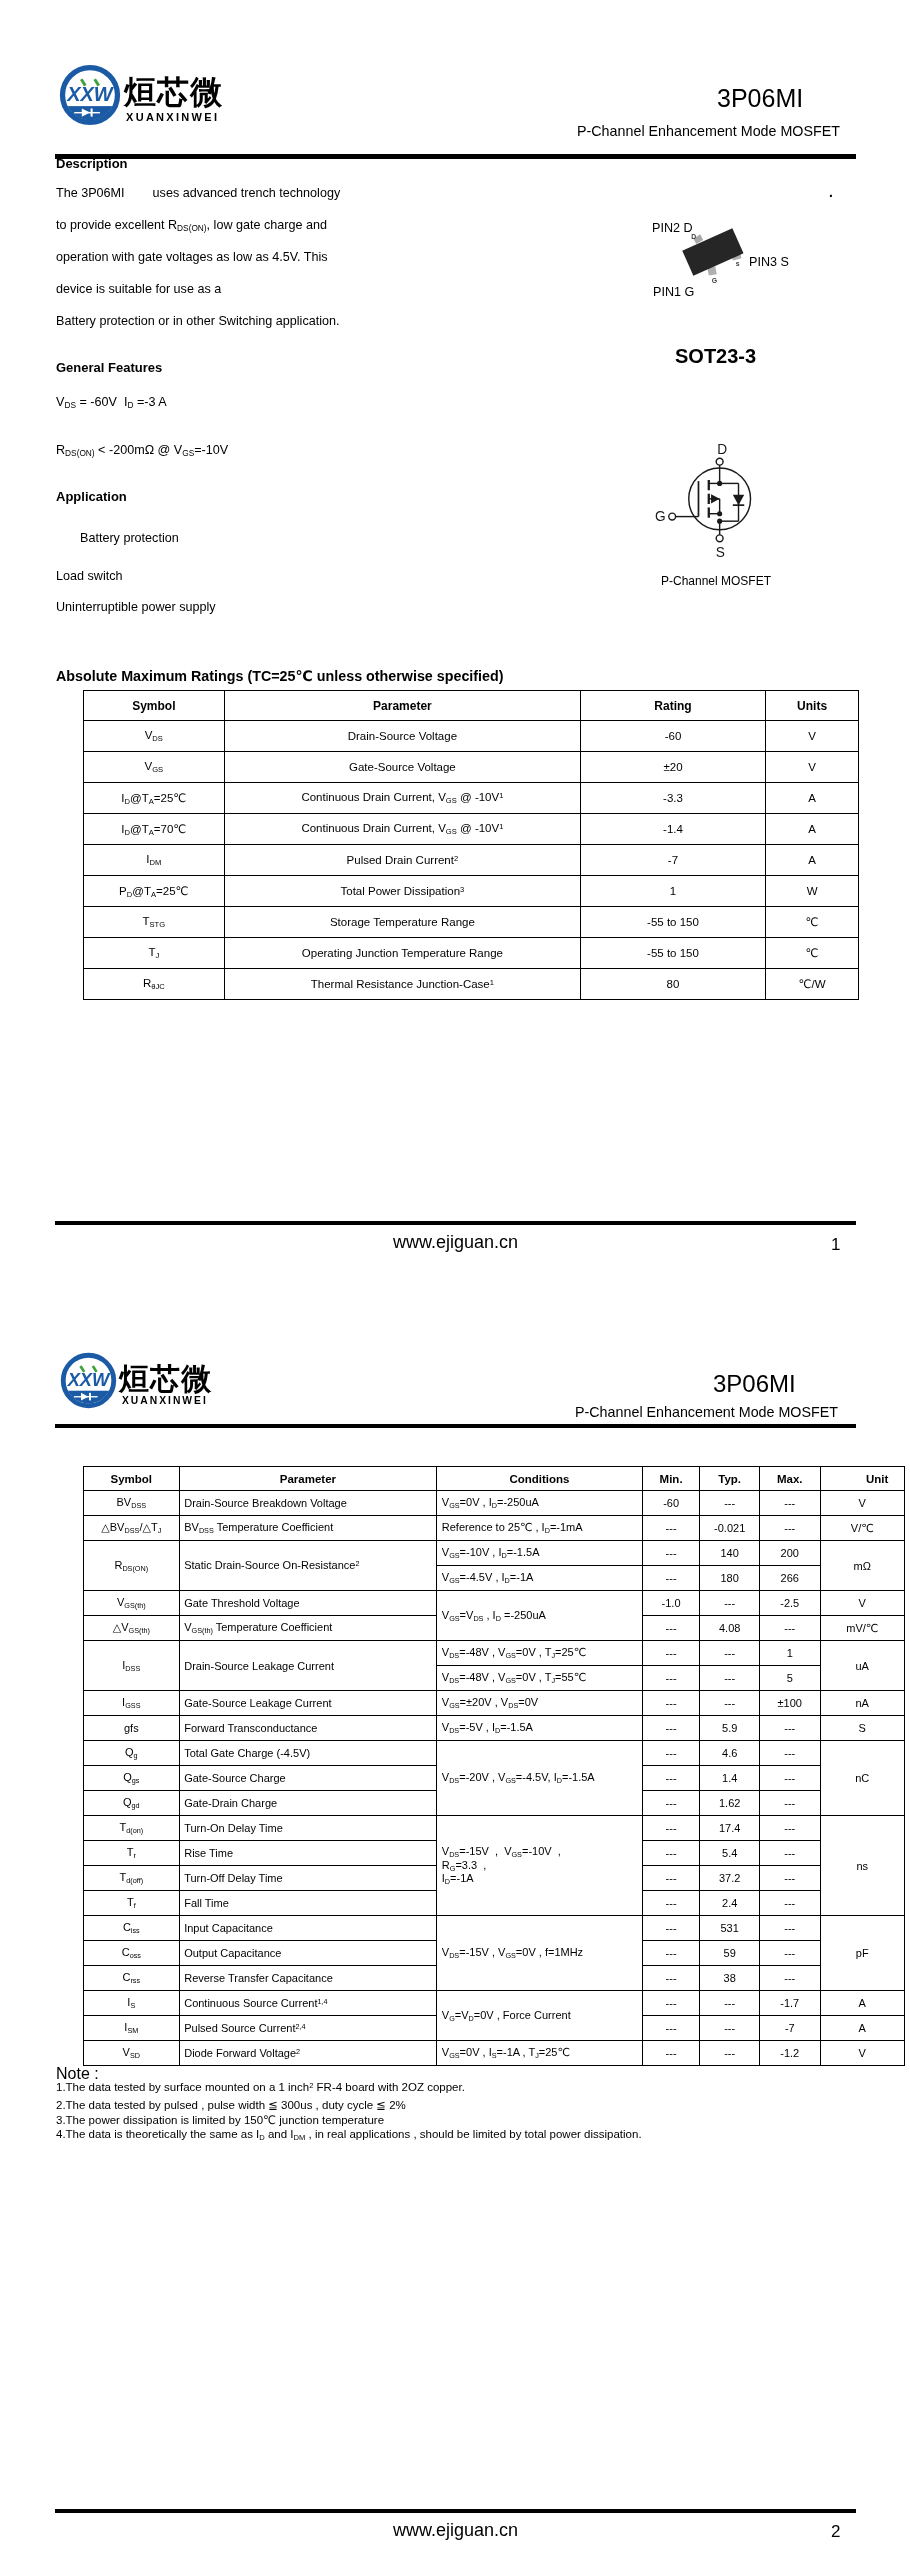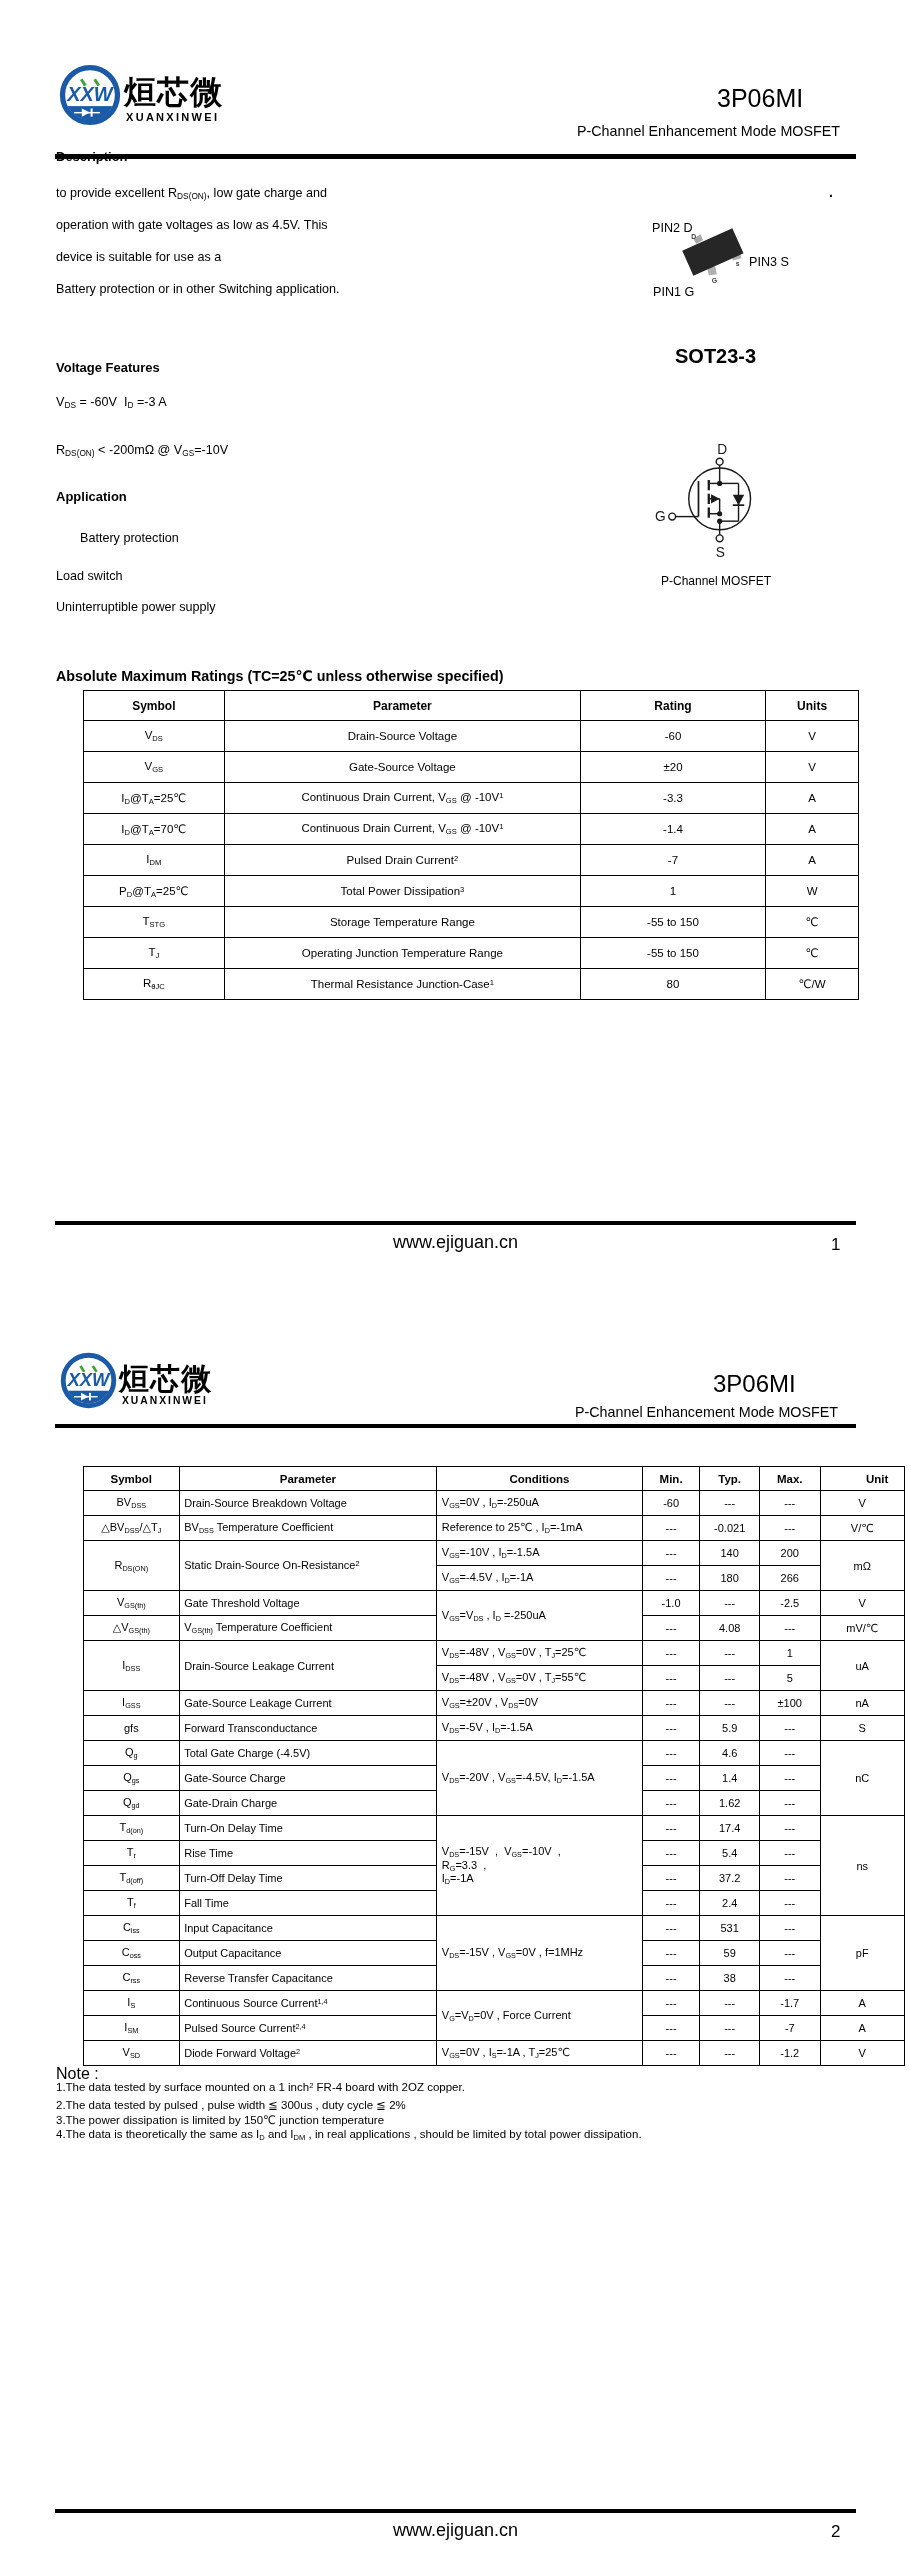--- a/index.html
+++ b/index.html
@@ -55,22 +55,23 @@
     </g>
   </svg>
   <div class="abs brand-cn" style="left:124px;top:71px;font-size:32px;">烜芯微</div>
   <div class="abs brand-en" style="left:126px;top:111px;font-size:11px;letter-spacing:2.3px;">XUANXINWEI</div>
 
   <div class="abs" style="left:717px;top:84px;font-size:25px;">3P06MI</div>
   <div class="abs" style="left:577px;top:123px;font-size:14.3px;">P-Channel Enhancement Mode MOSFET</div>
 
   <div class="rule" style="left:55px;top:154px;width:801px;height:4.6px;"></div>
 
-  <div class="abs sec-head" style="left:56px;top:149px;">Description</div>
+  <div class="abs sec-head" style="left:56px;top:156px;">Description</div>
   <div class="abs body-text desc-lines" style="left:56px;top:186px;width:402px;">
+    <div>The  3P06MI&nbsp;&nbsp;&nbsp;&nbsp;&nbsp;&nbsp;&nbsp; uses advanced trench technology</div>
     <div>to provide excellent R<sub>DS(ON)</sub>, low gate charge and</div>
     <div>operation with gate voltages as low as 4.5V. This</div>
     <div>device is suitable for use as a</div>
     <div>Battery protection or in other Switching application.</div>
   </div>
 
   <div class="abs h-bold" style="left:829px;top:185px;font-size:13.8px;">.</div>
 
   <div class="abs pin-label" style="left:652px;top:221px;">PIN2 D</div>
   <div class="abs pin-label" style="left:749px;top:255px;">PIN3 S</div>
@@ -81,21 +82,21 @@
     <polygon points="44,72 58,70 61,84 47,86" fill="#b0b0b0"></polygon>
     <g transform="rotate(-24 54 45)">
       <rect x="6" y="21" width="96" height="48" fill="#262626"></rect>
     </g>
     <text x="16" y="22" font-size="12" fill="#3c3c3c" font-weight="bold">D</text>
     <text x="94" y="70" font-size="12" fill="#3c3c3c" font-weight="bold">s</text>
     <text x="52" y="100" font-size="12" fill="#3c3c3c" font-weight="bold">G</text>
   </svg>
   <div class="abs h-bold" style="left:675px;top:345px;font-size:20px;">SOT23-3</div>
 
-  <div class="abs sec-head" style="left:56px;top:360px;">Voltage Features</div>
+  <div class="abs sec-head" style="left:56px;top:360px;">General Features</div>
   <div class="abs body-text" style="left:56px;top:395px;">V<sub>DS</sub> = -60V&nbsp;&nbsp;I<sub>D</sub> =-3 A</div>
   <div class="abs body-text" style="left:56px;top:443px;">R<sub>DS(ON)</sub> &lt; -200mΩ @ V<sub>GS</sub>=-10V</div>
 
   <svg class="abs" style="left:647px;top:434px;" width="143" height="132" viewBox="0 0 250 230">
     <circle cx="127" cy="113" r="54" fill="none" stroke="#1a1a1a" stroke-width="2.5"></circle>
     <text x="123" y="34" font-size="24" fill="#1a1a1a">D</text>
     <circle cx="127" cy="48" r="6" fill="#fff" stroke="#1a1a1a" stroke-width="2.5"></circle>
     <line x1="127" y1="54" x2="127" y2="86" stroke="#1a1a1a" stroke-width="2.5"></line>
     <circle cx="127" cy="86" r="4.5" fill="#1a1a1a"></circle>
 

